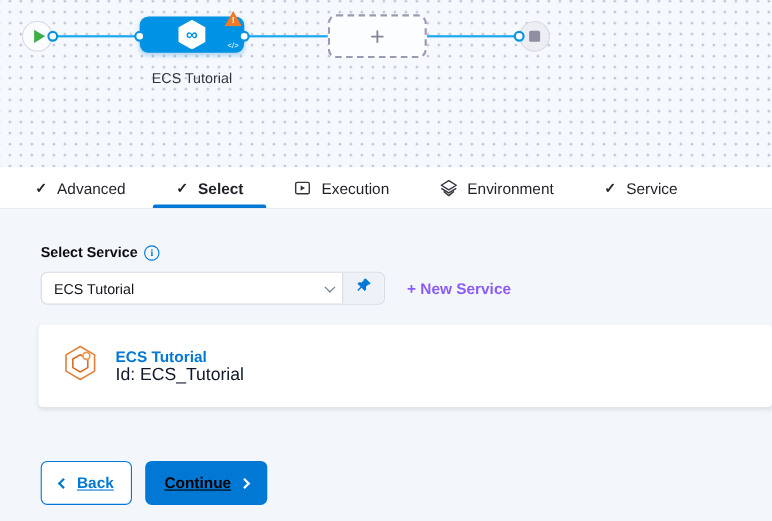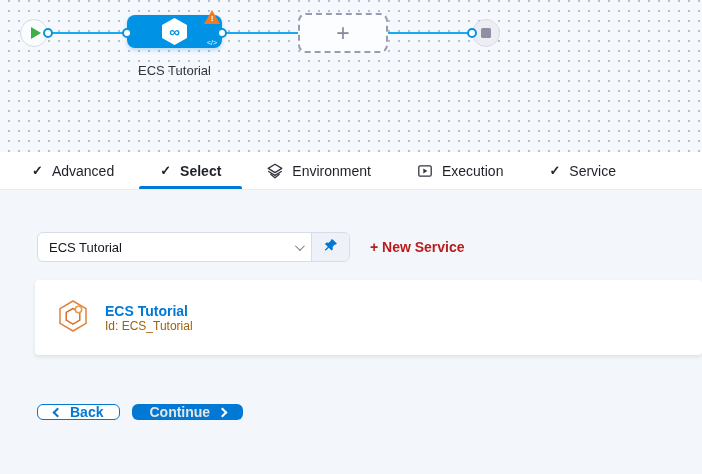--- a/index.html
+++ b/index.html
@@ -84,35 +84,35 @@
   .select-row { display:flex; align-items:center; margin-top:10px; }
   .select-group { width:313px; height:30px; display:flex; align-items:stretch;
     background:#fff; border:1px solid #d8dbe8; border-radius:6px; overflow:hidden; }
   .select-value { flex:1; font-size:13px; font-weight:500; color:#14161f;
     display:flex; align-items:center; padding-left:11px; }
   .chevron-wrap { width:26px; display:flex; align-items:center; justify-content:center; }
   .chev-down { width:7px; height:7px; border-right:1.6px solid #6e7a8e;
     border-bottom:1.6px solid #6e7a8e; transform:rotate(45deg) translateY(-2px); }
   .pin-btn { width:38px; background:#eef2f8; border-left:1px solid #d8dbe8;
     display:flex; align-items:center; justify-content:center; cursor:pointer; }
-  .new-service { margin-left:20px; font-size:14px; font-weight:700; color:#b91c1c;
+  .new-service { margin-left:20px; font-size:14px; font-weight:700; color:#8b5cf6;
     text-decoration:none; cursor:pointer; }
 
   .service-card { margin-top:18px; margin-left:-2px; height:75px; background:#fff;
     border-radius:4px; box-shadow:0 2px 4px rgba(40,41,61,.10);
     display:flex; align-items:center; padding-left:22px; gap:16px; cursor:pointer; }
   .card-title { font-size:14px; font-weight:700; color:#0278d5; }
-  .card-id { font-size:12px; color:#a16207; margin-top:0; }
+  .card-id { font-size:16px; color:#0f172a; margin-top:0; }
 
   .footer { margin-top:49px; display:flex; align-items:center; gap:12px; }
-  .btn { height:16px; border-radius:6px; font-size:14px; font-weight:700;
+  .btn { height:40px; border-radius:6px; font-size:14px; font-weight:700;
     display:inline-flex; align-items:center; gap:9px; cursor:pointer;
-    font-family:"Liberation Sans", sans-serif; }
+    font-family:"Liberation Sans", sans-serif;text-decoration:underline; }
   .btn-back { background:#fff; color:#0278d5; border:1.5px solid #0278d5; padding:0 16px; }
-  .btn-continue { background:#0278d5; color:#e5e5e5; border:none; padding:0 17px; }
+  .btn-continue { background:#0278d5; color:#000000; border:none; padding:0 17px; }
   .chev { width:7px; height:7px; display:inline-block; }
   .chev-left  { border-left:2px solid #0278d5; border-bottom:2px solid #0278d5; transform:rotate(45deg); }
   .chev-right { border-right:2px solid #fff; border-top:2px solid #fff; transform:rotate(45deg); }
 </style>
 </head>
 <body>
 
 <div class="canvas">
   <div class="edge e1"></div>
   <div class="edge e2"></div>
@@ -147,48 +147,52 @@
 </div>
 
 <div class="tabbar">
   <div class="tab">
     <span class="glyph-check">✓</span>
     <span>Advanced</span>
   </div>
   <div class="tab active">
     <span class="glyph-check">✓</span>
     <span>Select</span>
+  </div>
+  <div class="tab">
+    <span>
+      <svg width="16" height="16" viewBox="0 0 16 16" fill="none" stroke="#34363f" stroke-width="1.3" stroke-linejoin="round">
+        <rect x="1.8" y="2.8" width="12.4" height="10.4" rx="1.5"></rect>
+        <polygon points="6.3,5.6 10.3,8 6.3,10.4" fill="#34363f" stroke="none"></polygon>
+      </svg>
+    </span>
+    <span>Execution</span>
   </div>
   <div class="tab">
     <span>
       <svg width="16" height="16" viewBox="0 0 16 16" fill="none" stroke="#34363f" stroke-width="1.3" stroke-linejoin="round">
         <polygon points="8,1.2 14.8,5.4 8,9.6 1.2,5.4"></polygon>
         <polyline points="1.2,8.2 8,12.4 14.8,8.2"></polyline>
         <polyline points="3.4,11 8,14.8 12.6,11"></polyline>
       </svg>
     </span>
     <span>Environment</span>
   </div>
   <div class="tab">
-    <span>
-      <svg width="16" height="16" viewBox="0 0 16 16" fill="none" stroke="#34363f" stroke-width="1.3" stroke-linejoin="round">
-        <rect x="1.8" y="2.8" width="12.4" height="10.4" rx="1.5"></rect>
-        <polygon points="6.3,5.6 10.3,8 6.3,10.4" fill="#34363f" stroke="none"></polygon>
-      </svg>
-    </span>
-    <span>Execution</span>
-  </div>
-  <div class="tab">
     <span class="glyph-check">✓</span>
     <span>Service</span>
   </div>
 </div>
 
 <div class="content">
 
+  <div class="form-label-row">
+    <span class="form-label">Select Service</span>
+    <span class="info-icon">i</span>
+  </div>
 
   <div class="select-row">
     <div class="select-group">
       <div class="select-value">ECS Tutorial</div>
       <div class="chevron-wrap">
         <div class="chev-down"></div>
       </div>
       <div class="pin-btn">
         <span>
           <svg width="15" height="15" viewBox="0 0 16 16" fill="#0278d5">

